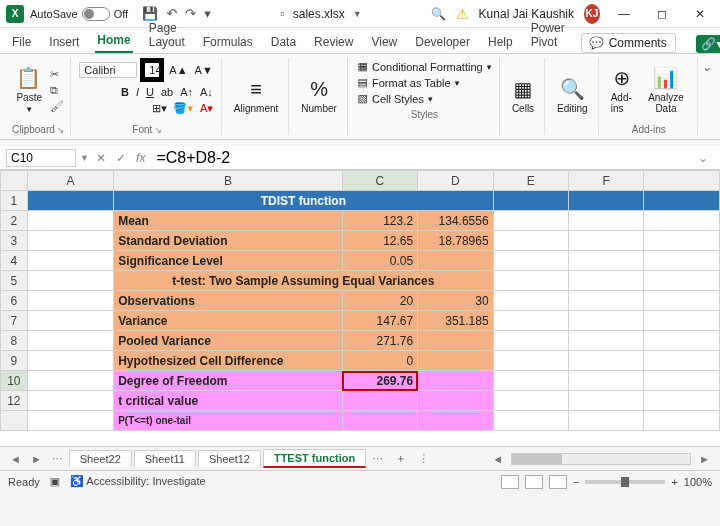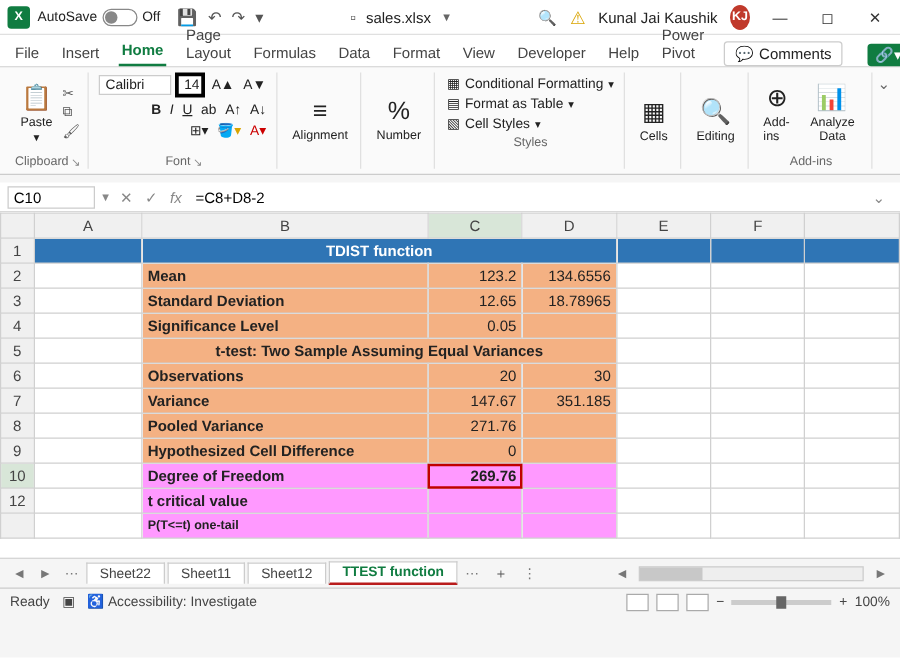--- a/index.html
+++ b/index.html
@@ -28,31 +28,31 @@
   .rgroup { display:flex; flex-direction:column; align-items:center; padding:0 6px; border-right:1px solid #e0e0e0;}
   .rgroup:last-child { border-right:none;}
   .rgroup-body { flex:1; display:flex; align-items:center; gap:4px;}
   .rgroup-label { font-size:10px; color:#666; padding-top:2px; display:flex; align-items:center; gap:2px;}
   .big-btn { display:flex; flex-direction:column; align-items:center; gap:2px; padding:2px 4px;}
   .big-btn .icon { font-size:20px; }
   .big-btn .lbl { font-size:10px; }
   .stack { display:flex; flex-direction:column; gap:3px; font-size:11px; color:#555;}
   .font-row { display:flex; align-items:center; gap:3px;}
   .font-name { border:1px solid #ccc; padding:1px 4px; width:58px; font-size:11px; background:#fff;}
-  .font-size { border:3px solid #000000; padding:1px 4px; width:24px; font-size:11px; background:#fff; text-align:center;}
+  .font-size { border:5px solid #000000; padding:1px 4px; width:24px; font-size:11px; background:#fff; text-align:center;}
   .mini { font-size:11px; padding:0 2px;}
   .styles-body { display:flex; flex-direction:column; gap:3px; font-size:11px; align-items:flex-start; padding:2px 0;}
   .style-row { display:flex; align-items:center; gap:4px;}
   .launcher { font-size:9px;color:#888;}
   
   .formula-bar { height:24px; background:#fff; border-bottom:1px solid #ccc; display:flex; align-items:center; padding:2px 6px; gap:4px; margin-top:6px;}
   .name-box { width:70px; border:1px solid #ccc; padding:1px 4px; font-size:12px; background:#fff;}
   .fb-btn { color:#888; padding:0 3px; font-size:12px;}
   .fx { font-style:italic; font-size:12px;}
-  .formula-input { flex:1; border:none; padding:1px 4px; font-size:12px; outline:none;}
+  .formula-input { flex:1; border:none; padding:1px 4px; font-size:16px; outline:none;}
   .fb-expand { color:#888; padding:0 6px;}
   
   .grid-wrap { position:relative; height:276px; overflow:hidden; background:#fff;}
   table.grid { border-collapse:collapse; width:100%; table-layout:fixed;}
   .grid th, .grid td { border:1px solid #d0d0d0; height:20px; font-size:12px; padding:0 4px; overflow:hidden; white-space:nowrap;}
   .grid th { background:#f0f0f0; font-weight:normal; color:#444; text-align:center;}
   .rowhead { background:#f0f0f0; text-align:center; width:24px; color:#444;}
   .col-A { width:78px;}
   .col-B { width:206px;}
   .col-C { width:68px;}
@@ -117,21 +117,21 @@
   </div>
 </div>
 
 <div class="tabs">
   <div class="tab">File</div>
   <div class="tab">Insert</div>
   <div class="tab active">Home</div>
   <div class="tab">Page Layout</div>
   <div class="tab">Formulas</div>
   <div class="tab">Data</div>
-  <div class="tab">Format</div>
+  <div class="tab">Review</div>
   <div class="tab">View</div>
   <div class="tab">Developer</div>
   <div class="tab">Help</div>
   <div class="tab">Power Pivot</div>
   <div class="comments-btn">
     <span>💬</span>
     <span>Comments</span>
   </div>
   <div class="share-btn">🔗▾</div>
 </div>

